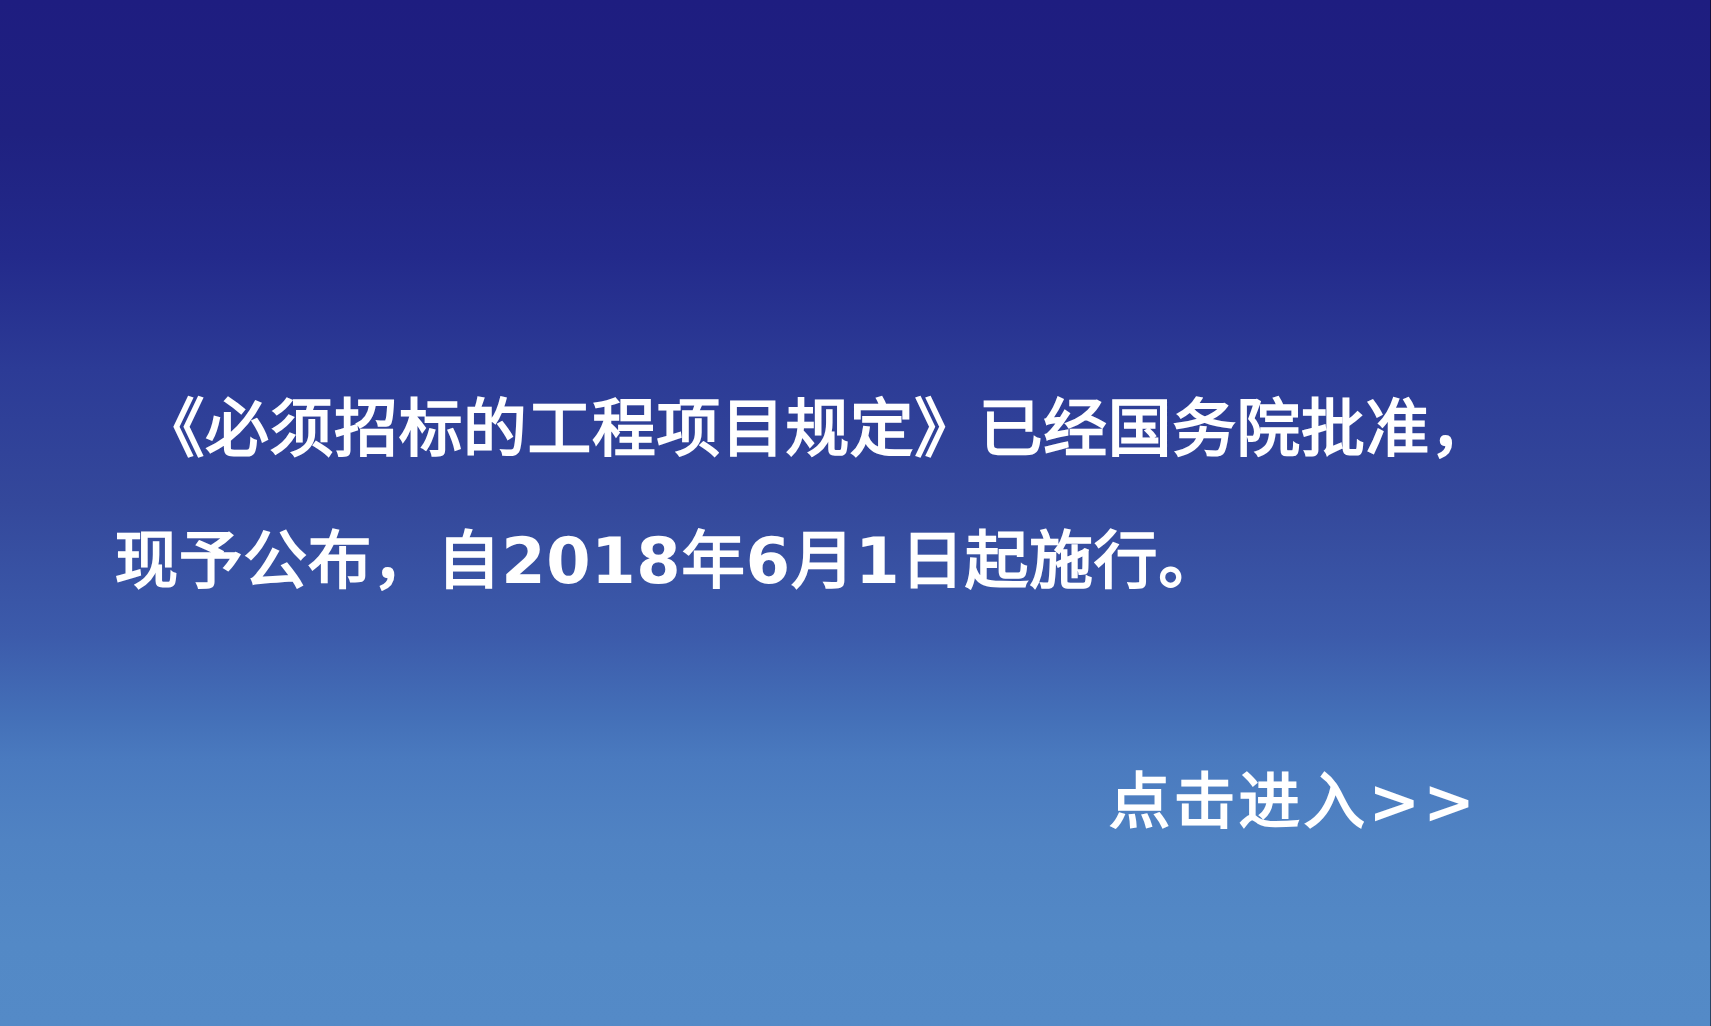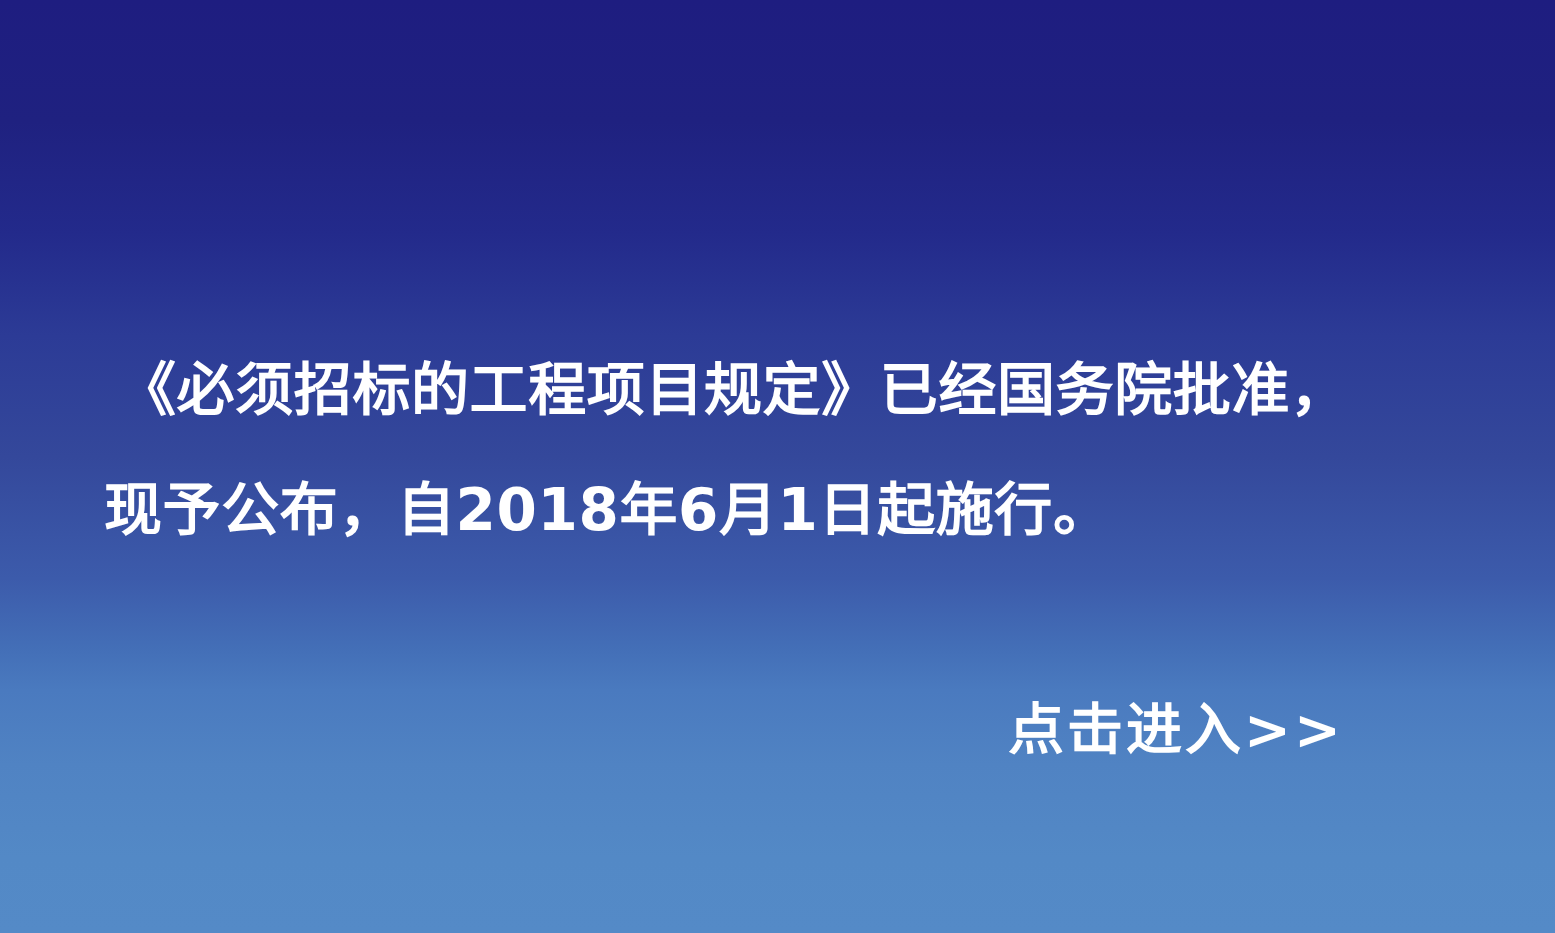--- a/index.html
+++ b/index.html
@@ -50,20 +50,21 @@
     white-space: nowrap;
   }
   .ann-line {
     display: block;
     height: 120px;
     color: #ffffff;
   }
   .ann-line-1 {
     padding-left: 118px;
     letter-spacing: 0.6px;
+    margin-left: 10px;
   }
   .ann-line-2 {
     padding-left: 104px;
     letter-spacing: 0.6px;
   }
 
   
   #cta {
     position: absolute;
     left: 1008px;

